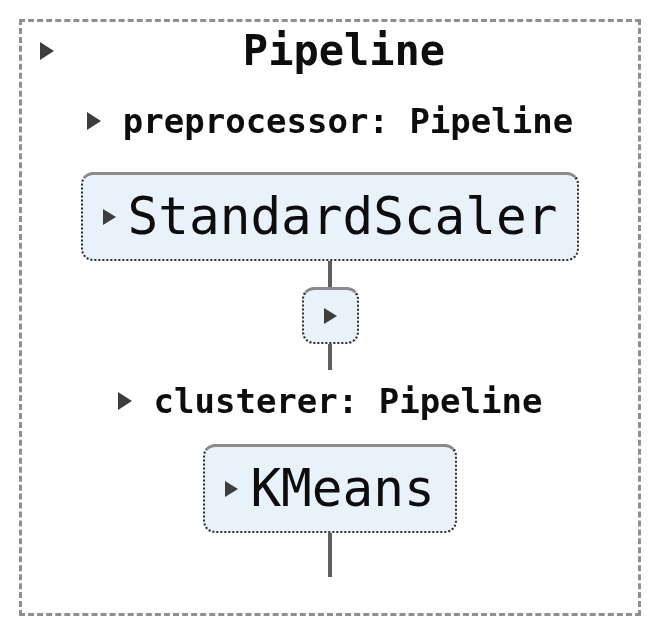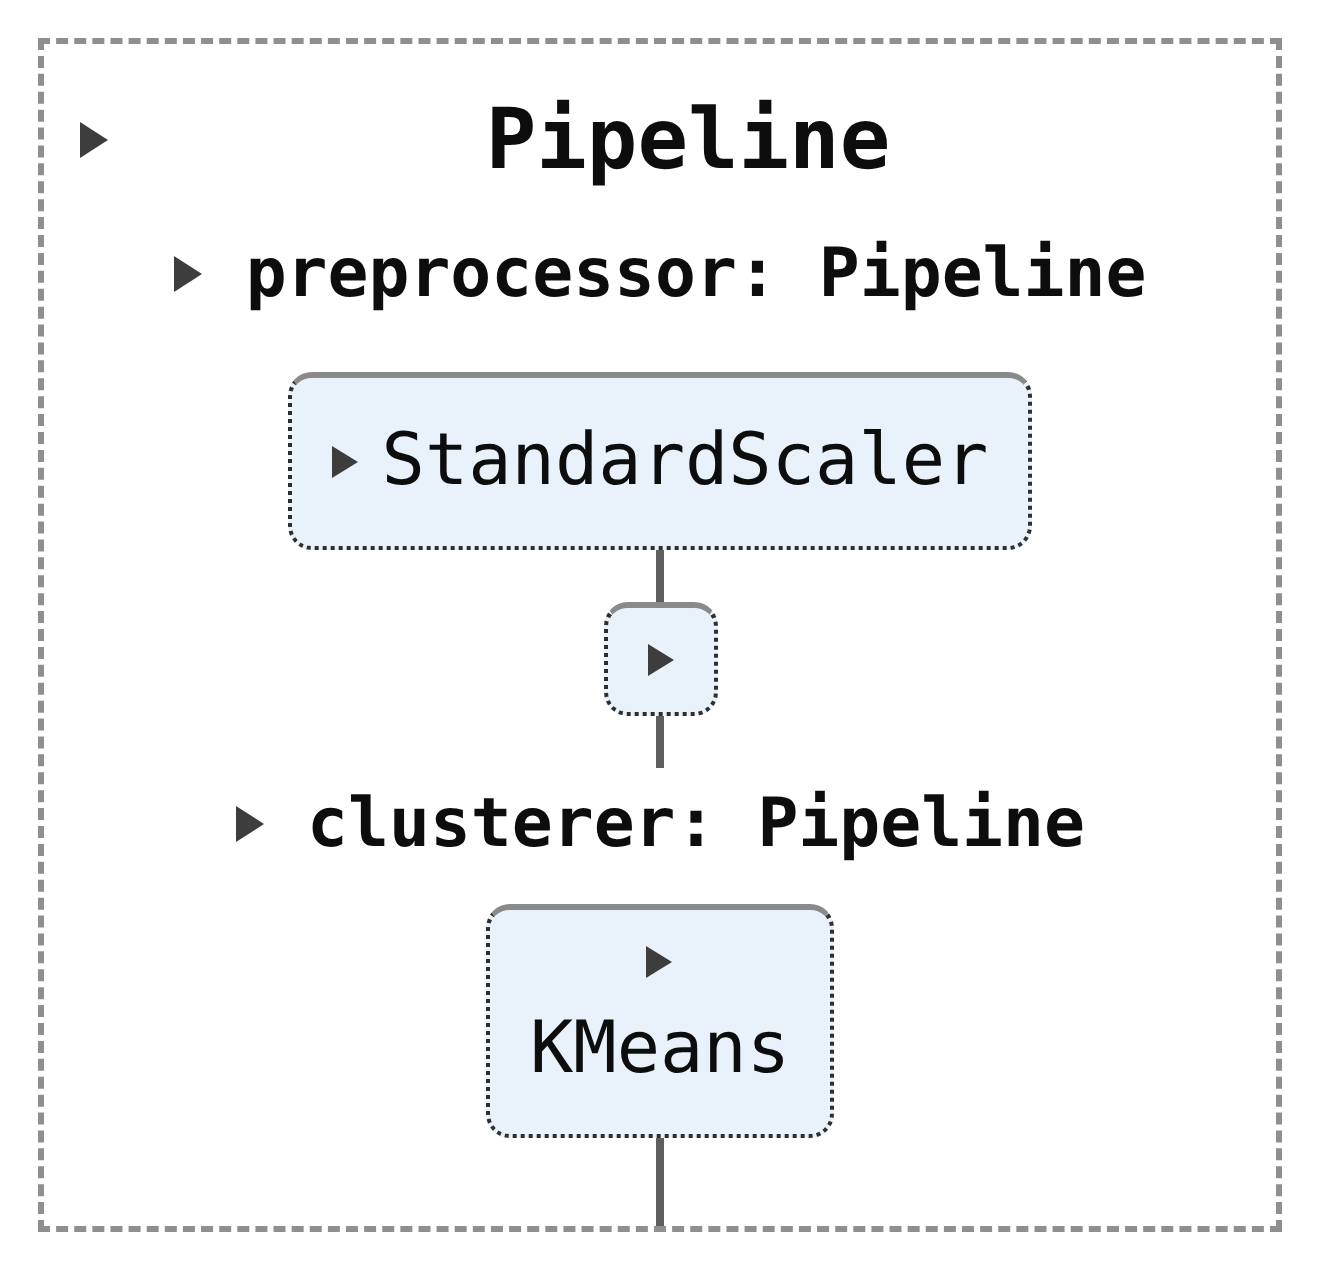--- a/index.html
+++ b/index.html
@@ -46,21 +46,21 @@
   .caret.sm {
     border-top-width: 8px;
     border-bottom-width: 8px;
     border-left-width: 13px;
   }
   
   .title-row {
     position: relative;
     width: 100%;
     height: 58px;
-    margin-top: 19px;
+    margin-top: 0;
     line-height: 58px;
     text-align: center;
   }
   .title-row .caret {
     position: absolute;
     left: 18px;
     top: 20px;
   }
   .title-text {
     display: inline-block;
@@ -94,23 +94,23 @@
     padding: 18px 20px;
     box-sizing: content-box;
     background: var(--est-fill, #e9f2fb);
     border: 2px dotted var(--est-border, #2f2f2f);
     border-top: 3px solid var(--est-top-border, #8a8a8a);
     border-radius: 12px;
     cursor: pointer;
     z-index: 2;
   }
   .est-box.box-ss { margin-top: 22px; }
-  .est-box.box-km { margin-top: 14px; flex-direction: column; }
+  .est-box.box-km { margin-top: 14px; }
   .est-text {
-    font-size: 36px;
+    font-size: 51px;
     font-weight: normal;
     line-height: 48px;
     white-space: nowrap;
   }
   
   .connector {
     width: 4px;
     background: var(--connector-color, #5f5f5f);
     flex: 0 0 auto;
   }

